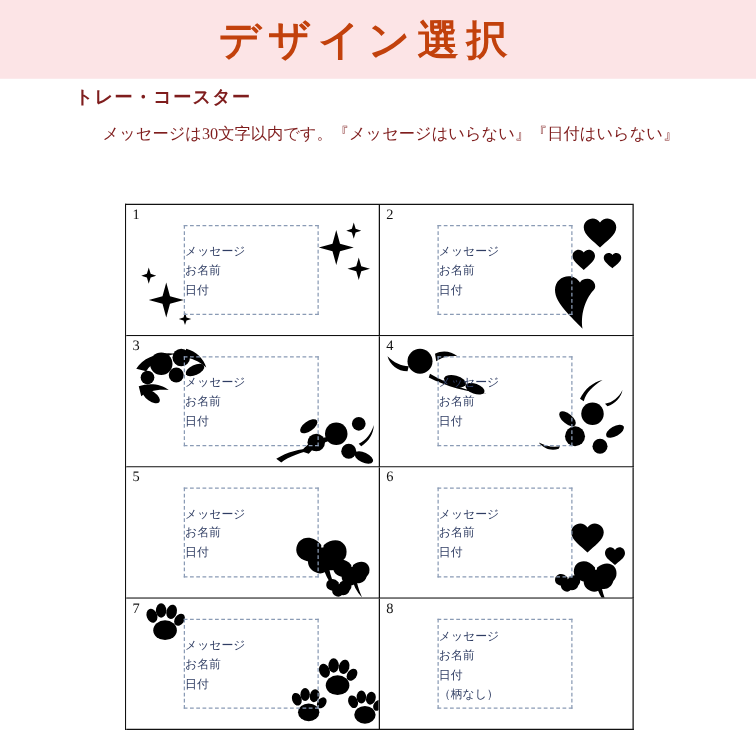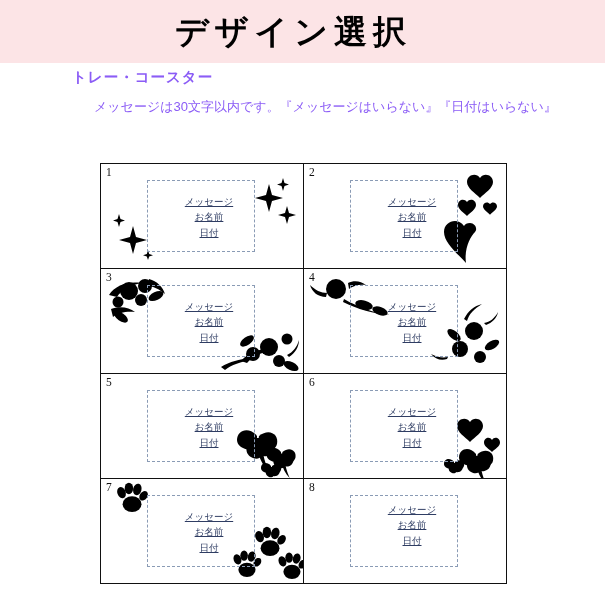--- a/index.html
+++ b/index.html
@@ -20,47 +20,46 @@
   .banner {
     position: absolute;
     left: 0; top: 0;
     width: 605px; height: 63px;
     background: #fce4e6;
     display: flex;
     align-items: center;
   }
   .banner-title {
     margin-left: 175px;
-    color: #000000;
+    color: #c2410c;
     font-size: 33px;
     font-weight: bold;
     letter-spacing: 6px;
     line-height: 1;
   }
 
   
   .intro {
     position: absolute;
     left: 60px; top: 68px;
     width: 500px;
-    color: #8b5cf6;
-    margin-left: 12px;
+    color: #7f1d1d;
   }
   .intro-title {
     font-size: 14.5px;
     font-weight: bold;
     letter-spacing: 1px;
     margin-bottom: 9px;
   }
   .intro-line {
     font-size: 13px;
     line-height: 1.72;
     white-space: nowrap;
   }
-  .intro-line.indent { padding-left: 22px; }
+  .intro-line.indent { padding-left: 22px; font-family: Liberation Serif, serif; }
 
   
   .grid {
     position: absolute;
     left: 100px; top: 163px;
     width: 407px;
     border-left: 1px solid #111;
     border-top: 1px solid #111;
     display: grid;
     grid-template-columns: 1fr 1fr;
@@ -81,26 +80,25 @@
     font-family: "Liberation Serif", serif;
   }
   .dashbox {
     position: absolute;
     left: 46px; top: 16px;
     width: 108px; height: 72px;
     border: 1px dashed #8a9bb5;
   }
   .dashtext {
     position: absolute;
-    left: 16px; right: 0; top: 13px;
-    text-align: center;
+    left: 0; right: 0; top: 13px;
+    text-align: left;
     color: #2f3d63;
     font-size: 9.5px;
     line-height: 1.62;
-    text-decoration: underline;
   }
   .dashtext div { white-space: nowrap; }
 
   .art { position: absolute; inset: 0; pointer-events: none; }
   .art svg { position: absolute; }
 </style>
 </head>
 <body>
 
 <div class="page">
@@ -346,18 +344,19 @@
       </div>
     </div>
 
     <div class="cell">
       <div class="cell-num">8</div>
       <div class="dashbox">
         <div class="dashtext" style="top:6px">
           <div>メッセージ</div>
           <div>お名前</div>
           <div>日付</div>
+          <div>（柄なし）</div>
         </div>
       </div>
     </div>
 
   </div>
 </div>
 
 </body></html>

